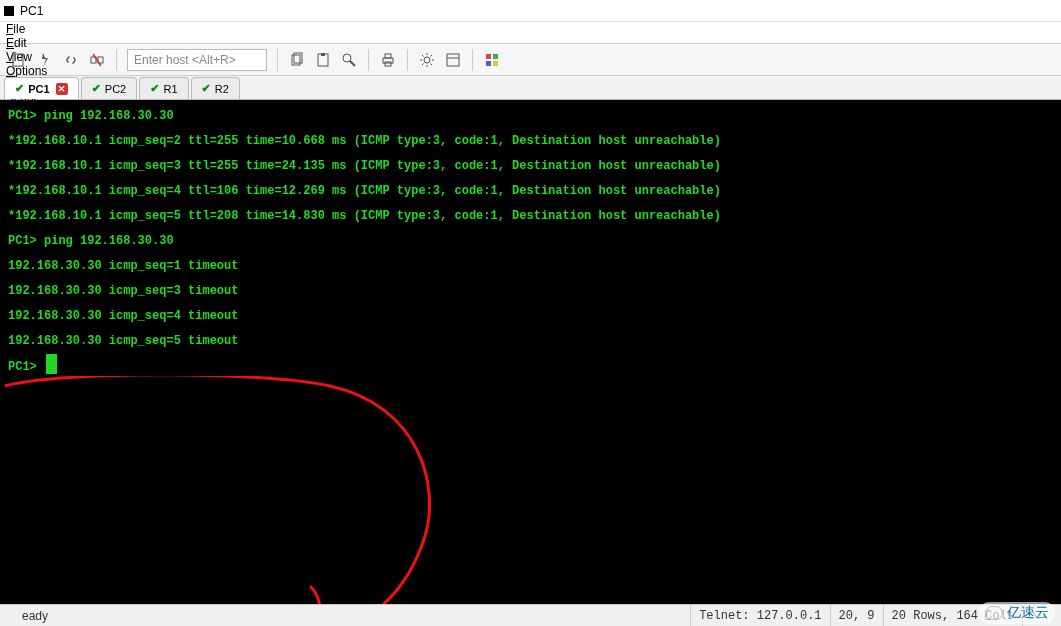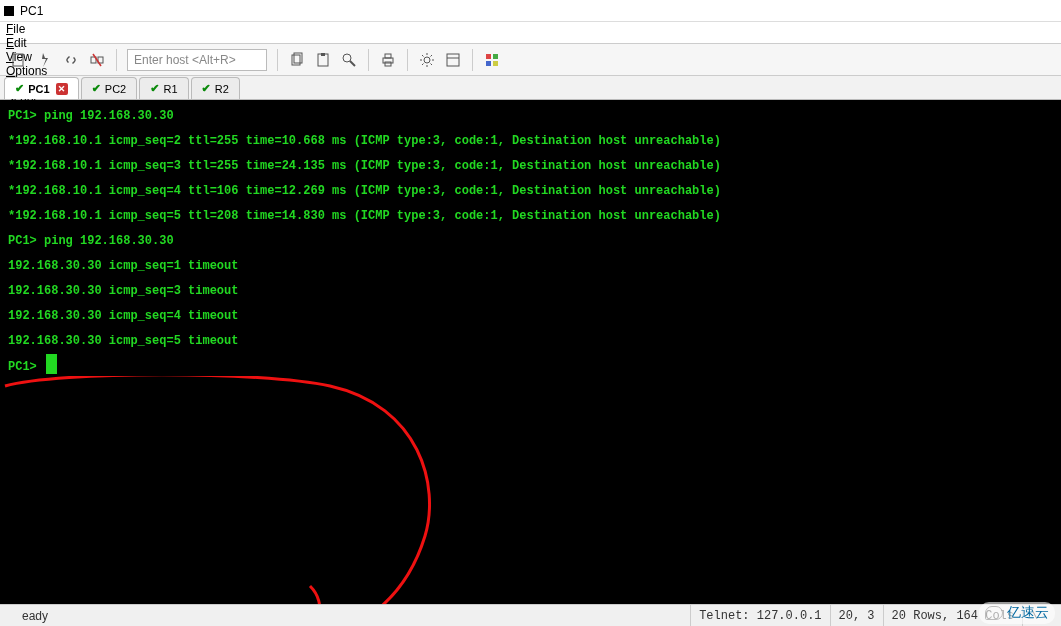--- a/index.html
+++ b/index.html
@@ -269,21 +269,21 @@
     </div>
   <svg class="annot" viewBox="0 0 440 260" style="top:276px;">
     <path d="M 5 10 C 60 -5, 260 -5, 330 10 C 420 30, 440 110, 425 160 C 405 225, 360 250, 330 258 C 310 250, 330 230, 310 210" fill="none" stroke="#e11" stroke-width="3"></path>
   </svg>
 </div>
 
 <div class="statusbar">
   <span>eady</span>
   <span class="spacer"></span>
   <span class="cell">Telnet: 127.0.0.1</span>
-  <span class="cell">20,   3</span>
+  <span class="cell">20,   9</span>
   <span class="cell">20 Rows, 164 Cols</span>
   <span class="cell" style="width:8px;">\</span>
 </div>
 
 <div class="watermark">
   <span class="wicon"></span>
   <span>亿速云</span>
 </div>
 
 </body></html>

